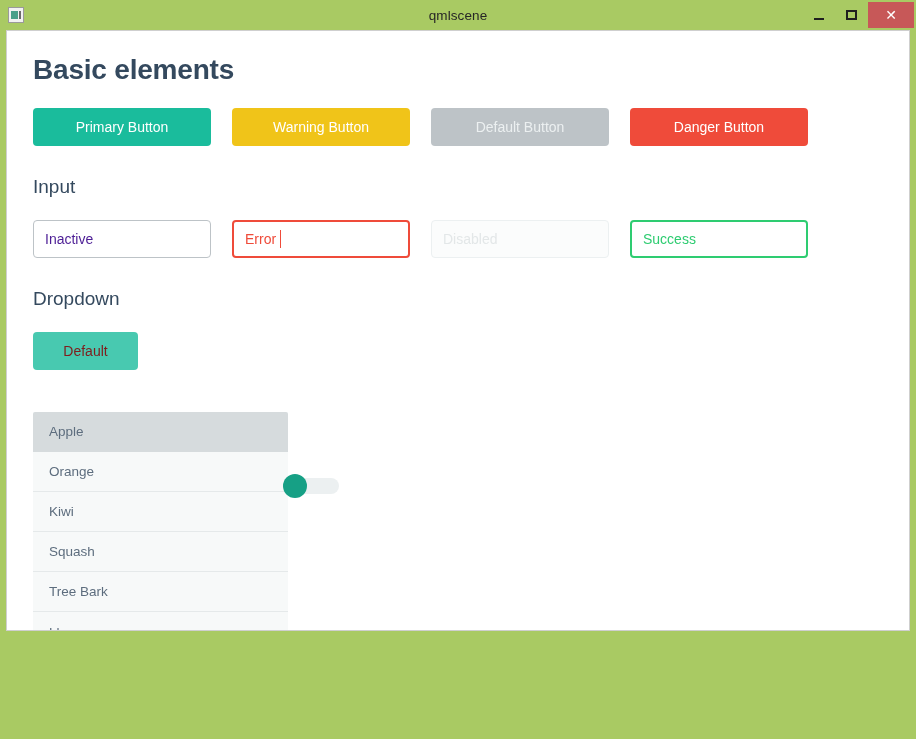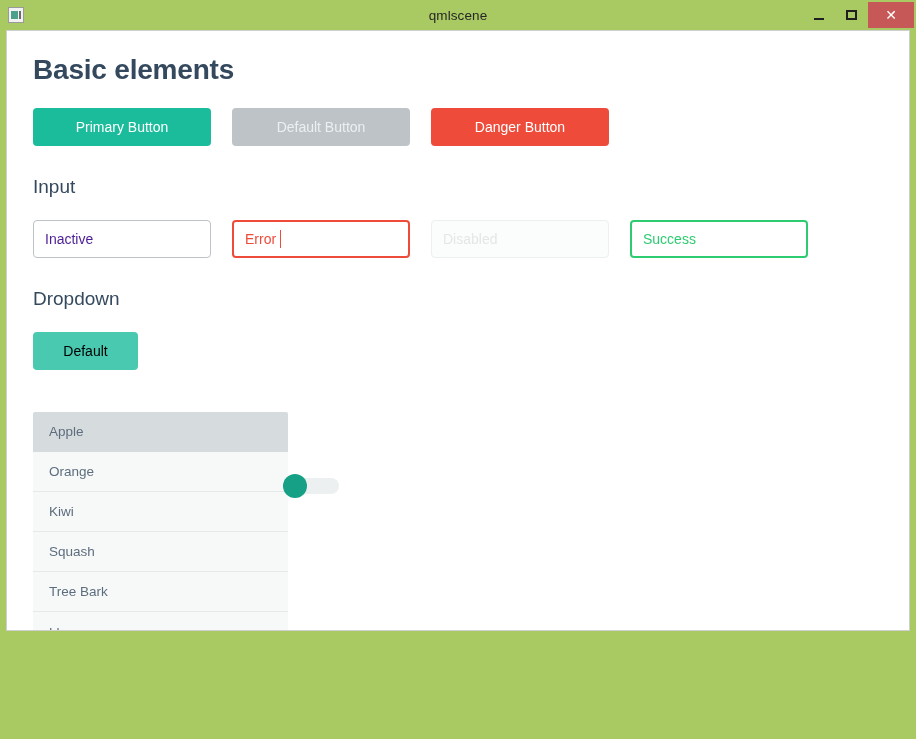--- a/index.html
+++ b/index.html
@@ -226,21 +226,21 @@
   
   .dd-button {
     position: absolute;
     left: 26px;
     top: 301px;
     width: 105px;
     height: 38px;
     border: none;
     border-radius: 4px;
     background: #48c9b0;
-    color: #000000;
+    color: #7f1d1d;
     font-size: 14px;
     font-family: "Liberation Sans", sans-serif;
     display: flex;
     align-items: center;
     justify-content: center;
     cursor: pointer;
   }
   .dd-list {
     position: absolute;
     left: 26px;
@@ -315,20 +315,21 @@
     </div>
   </div>
 
   <div class="frame">
     <div class="content">
 
       <div class="h1">Basic elements</div>
 
       <div class="btn-row">
         <button class="btn primary">Primary Button</button>
+        <button class="btn warning">Warning Button</button>
         <button class="btn default">Default Button</button>
         <button class="btn danger">Danger Button</button>
       </div>
 
       <div class="h2 input-h">Input</div>
 
       <div class="input-row">
         <div class="field-wrap">
           <input class="field inactive" type="text" value="Inactive" style="">
         </div>

